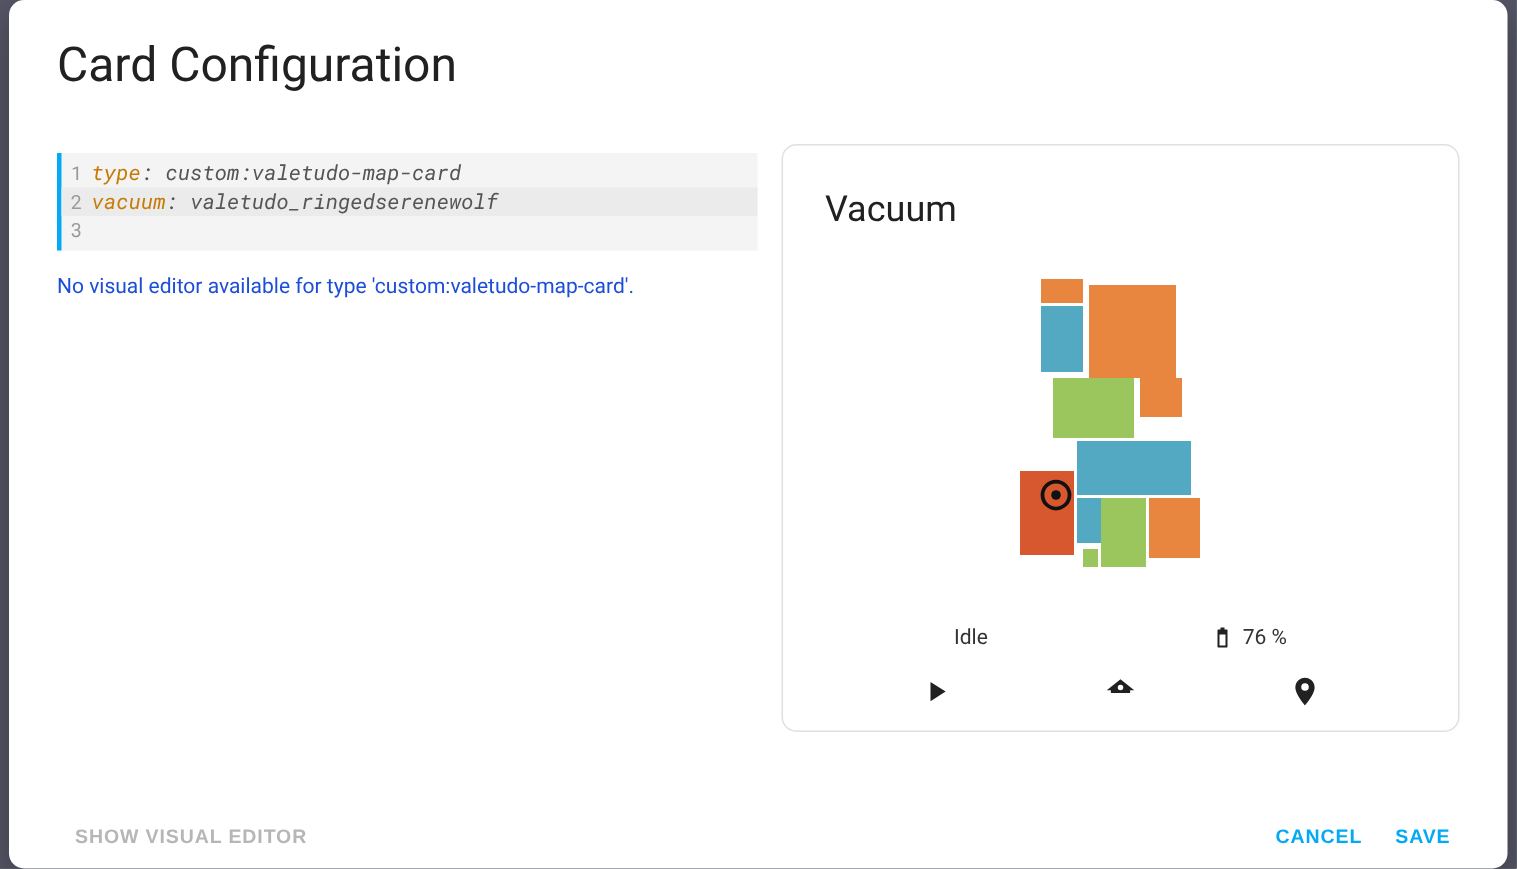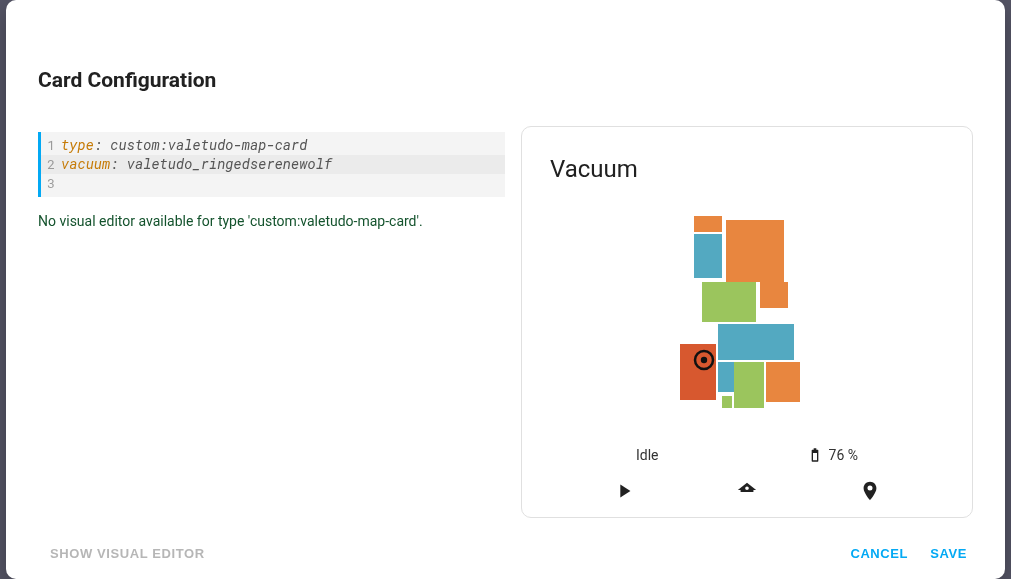--- a/index.html
+++ b/index.html
@@ -18,24 +18,23 @@
     position: absolute;
     top: 0; left: 6px; right: 6px; bottom: 0;
     background: #fff;
     border-radius: 10px;
     box-shadow: 0 8px 24px rgba(0,0,0,0.3);
     display: flex;
     flex-direction: column;
   }
   .dialog-header {
     padding: 24px 32px 16px 32px;
-    font-size: 21px;
-    font-weight: 700;
+    font-size: 32px;
+    font-weight: 400;
     color: #212121;
-    margin-top: 44px;
   }
   .dialog-body {
     flex: 1;
     display: flex;
     padding: 0 24px;
     gap: 0;
   }
   .left-pane {
     flex: 1;
     display: flex;
@@ -63,21 +62,21 @@
     padding-right: 6px;
     color: #9a9a9a;
     user-select: none;
     font-size: 13px;
   }
   .code-content { flex: 1; white-space: pre; color:#555;font-style:italic; }
   .yaml-key { color: #c67b07; }
   .editor-msg {
     margin: 16px 8px;
     font-size: 14px;
-    color: #14532d;
+    color: #1d4ed8;
   }
   .right-pane {
     width: 468px;
     padding: 18px 8px 8px 8px;
   }
   .preview-card {
     border: 1px solid #e0e0e0;
     border-radius: 10px;
     height: 392px;
     padding: 0;
@@ -112,21 +111,21 @@
   }
   .action-btn {
     background: none; border: none; cursor: pointer;
     display: flex; align-items: center; justify-content: center;
     color: #212121;
   }
   .dialog-footer {
     display: flex;
     align-items: center;
     justify-content: space-between;
-    padding: 14px 28px 32px 34px;
+    padding: 14px 28px 8px 34px;
   }
   .text-btn {
     background: none; border: none; cursor: pointer;
     font-size: 13px;
     font-weight: 600;
     letter-spacing: 0.6px;
     padding: 6px 10px;
   }
   .text-btn.muted { color: #b6b6b6; }
   .text-btn.primary { color: #03a9f4; }

